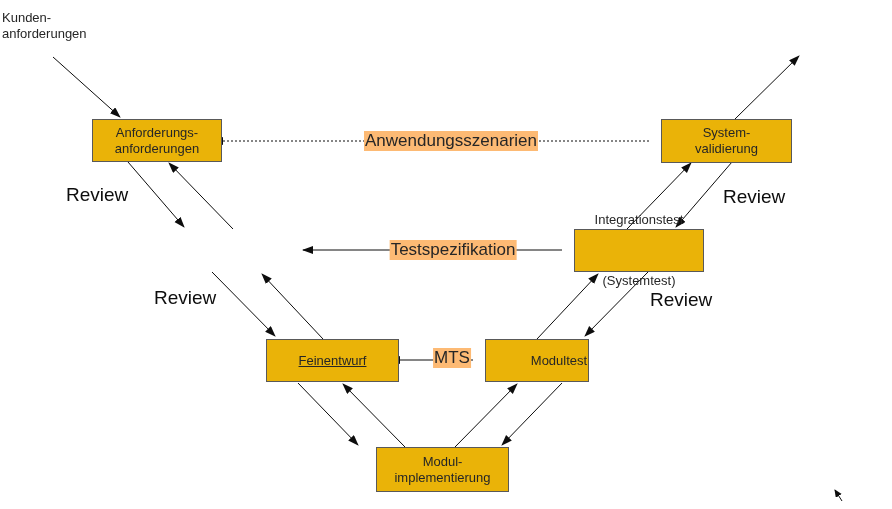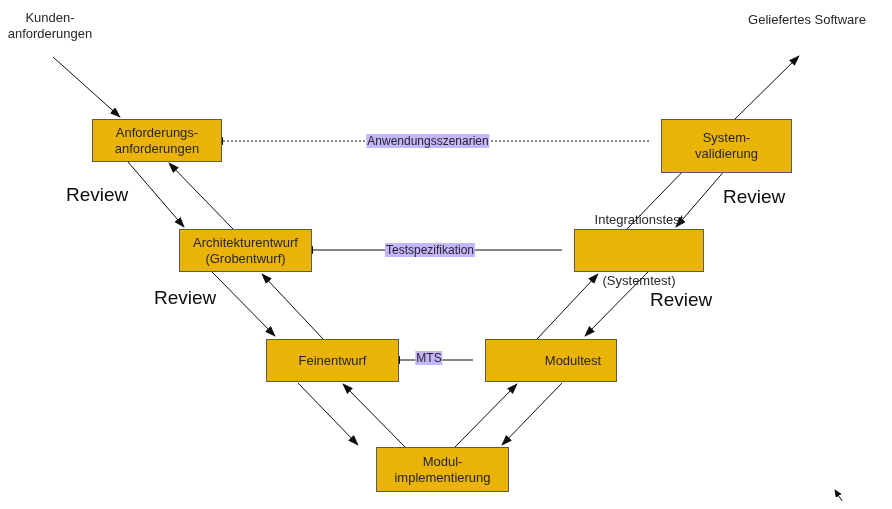--- a/index.html
+++ b/index.html
@@ -4,24 +4,24 @@
 <style>
   html,body{margin:0;padding:0;background:#fff;}
   .stage{position:relative;width:892px;height:509px;background:#ffffff;
          font-family:"Liberation Sans",sans-serif;overflow:hidden;}
   .layer{position:absolute;left:0;top:0;}
   .ln{stroke:#0d0d0d;stroke-width:1;fill:none;}
   .ln.dashed{stroke-dasharray:2,2;}
   .box{position:absolute;box-sizing:border-box;border:1px solid #595959;background:#eab308;
        display:flex;flex-direction:column;align-items:center;justify-content:center;
        font-size:13px;line-height:16px;color:#262626;text-align:right;margin-left:12px;}
-  .ext-label{position:absolute;text-align:center;font-size:13px;line-height:16px;color:#262626;}
+  .ext-label{position:absolute;text-align:left;font-size:13px;line-height:16px;color:#262626;}
   .review-label{position:absolute;font-size:19px;line-height:16px;color:#0d0d0d;}
-  .edge-label{position:absolute;transform:translate(-50%,-50%);background:#c4b5fd;
-              padding:0 1px;font-size:12px;color:#262626;white-space:nowrap;}
+  .edge-label{position:absolute;transform:translate(-50%,-50%);background:#fdba74;
+              padding:0 1px;font-size:17px;color:#262626;white-space:nowrap;margin-left:23px;}
 </style>
 </head>
 <body>
 
 <div class="stage">
 
   <svg class="layer" width="892" height="509" viewBox="0 0 892 509">
     <defs>
       <marker id="ah" markerWidth="12" markerHeight="9" refX="10" refY="4" orient="auto" markerUnits="userSpaceOnUse">
         <path d="M0,0 L11,4 L0,8 z" fill="#0d0d0d"></path>
@@ -53,55 +53,50 @@
     <line class="ln" x1="473" y1="360" x2="390" y2="360" marker-end="url(#ah)"></line>
 
     <line class="ln" x1="842" y1="501" x2="835" y2="490" marker-end="url(#ah-s)"></line>
   </svg>
 
   <div class="box" style="left:80px;top:119px;width:130px;height:43px;">
     <span>Anforderungs-</span>
     <span>anforderungen</span>
   </div>
 
-  <div class="box" style="left:649px;top:119px;width:131px;height:54px;">
+  <div class="box" style="left:649px;top:119px;width:131px;height:44px;">
     <span>System-</span>
     <span>validierung</span>
   </div>
 
-  <div class="box" style="left:167px;top:229px;width:133px;height:43px;">
-    <span>Architekturentwurf</span>
-    <span>(Grobentwurf)</span>
-  </div>
 
   <div class="box" style="left:562px;top:229px;width:130px;height:43px;gap:45px;">
     <span>Integrationstest</span>
     <span>(Systemtest)</span>
   </div>
 
-  <div class="box" style="left:254px;top:339px;width:133px;height:43px;">
+  <div class="box" style="left:254px;top:339px;width:133px;height:43px;text-decoration:underline;">
     <span>Feinentwurf</span>
   </div>
 
-  <div class="box" style="left:473px;top:339px;width:132px;height:43px;padding-left:44px;">
+  <div class="box" style="left:473px;top:339px;width:104px;height:43px;padding-left:44px;">
     <span>Modultest</span>
   </div>
 
   <div class="box" style="left:364px;top:447px;width:133px;height:45px;">
     <span>Modul-</span>
     <span>implementierung</span>
   </div>
 
   <div class="ext-label" style="left:2px;top:10px;width:96px;">
     <span style="display:block">Kunden-</span>
     <span style="display:block">anforderungen</span>
   </div>
 
   <div class="ext-label" style="left:743px;top:12px;width:128px;">
-    <span style="display:block">Geliefertes Software</span>
   </div>
 
   <span class="review-label" style="left:66px;top:187px;">Review</span>
   <span class="review-label" style="left:154px;top:290px;">Review</span>
   <span class="review-label" style="left:723px;top:189px;">Review</span>
   <span class="review-label" style="left:650px;top:292px;">Review</span>
 
   <span class="edge-label" style="left:428px;top:141px;">Anwendungsszenarien</span>
   <span class="edge-label" style="left:430px;top:250px;">Testspezifikation</span>
   <span class="edge-label" style="left:429px;top:358px;">MTS</span>

